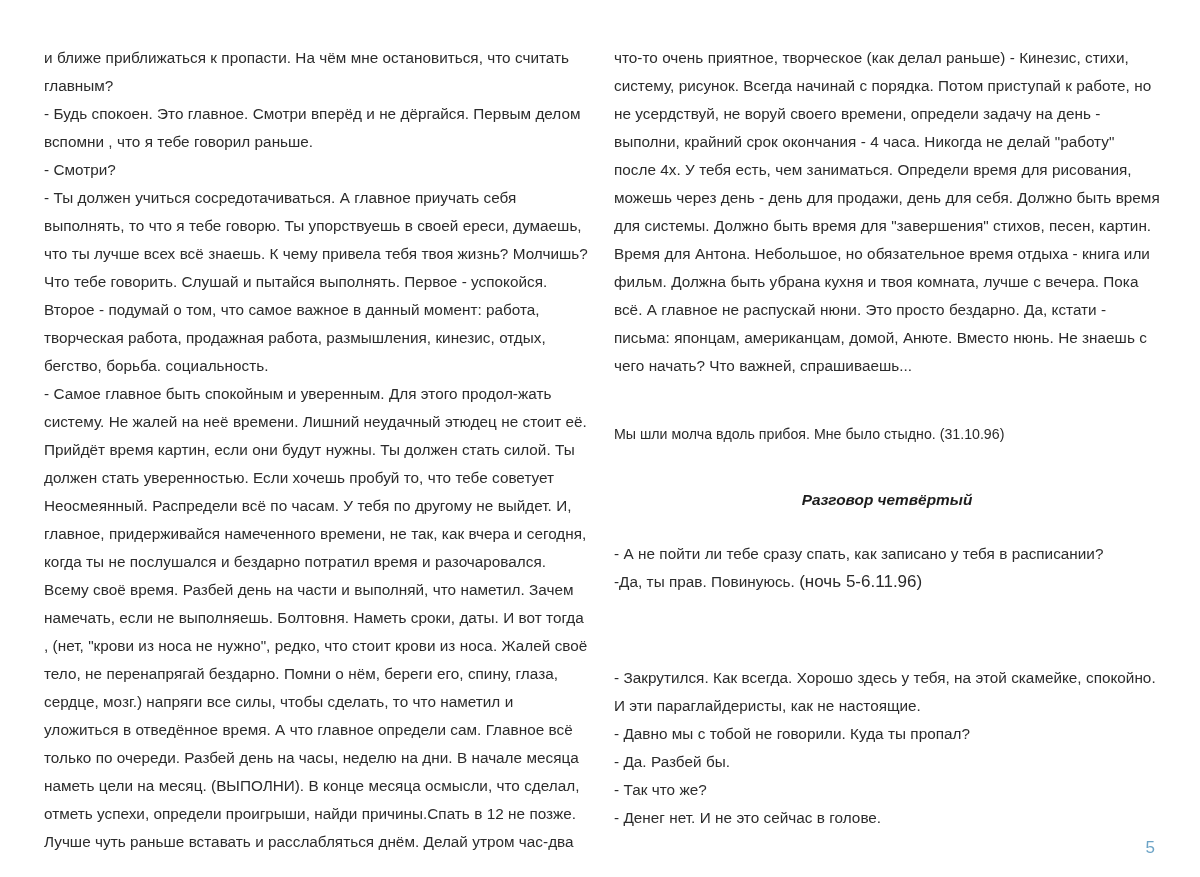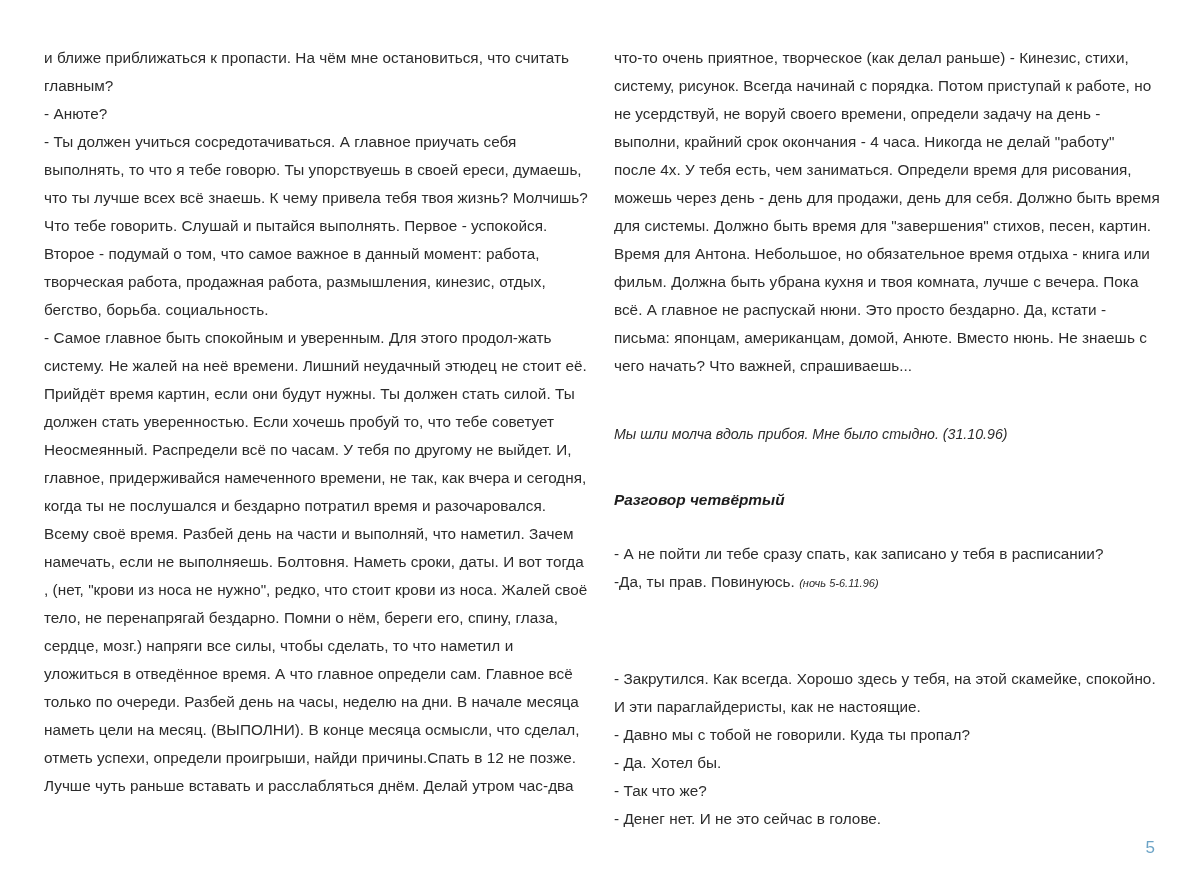--- a/index.html
+++ b/index.html
@@ -45,55 +45,55 @@
   }
   .para + .para {
     margin-top: 0;
   }
   .spacer-sm { height: 28px; }
   .spacer-md { height: 40px; }
   .italic-note {
     font-size: 14.2px;
     line-height: 28px;
     color: #2b2b2b;
-    font-style: italic;
     margin: 0;
   }
   .heading {
     font-size: 15.4px;
     line-height: 24px;
     color: #1d1d1d;
     font-weight: bold;
     font-style: italic;
     margin: 0;
+    text-align: center;
   }
   .inline-italic {
-    font-style: italic;
-    font-size: 11px;
+    font-size: 17px;
   }
   .page-number {
     position: absolute;
     right: 45px;
     bottom: 19px;
     font-size: 17px;
     line-height: 20px;
     color: #6ba3c6;
     font-family: "Liberation Sans", sans-serif;
   }
 </style>
 </head>
 <body>
 
 <div class="page">
 
   <div class="columns">
 
     <div class="col">
       <p class="para">и ближе приближаться к пропасти. На чём мне остановиться, что считать главным?</p>
-      <p class="para">- Анюте?</p>
+      <p class="para">- Будь спокоен. Это главное. Смотри вперёд и не дёргайся. Первым делом вспомни , что я тебе говорил раньше.</p>
+      <p class="para">- Смотри?</p>
       <p class="para">- Ты должен учиться сосредотачиваться. А главное приучать себя выполнять, то что я тебе говорю. Ты упорствуешь в своей ереси, думаешь, что ты лучше всех всё знаешь. К чему привела тебя твоя жизнь? Молчишь? Что тебе говорить. Слушай и пытайся выполнять. Первое - успокойся. Второе - подумай о том, что самое важное в данный момент: работа, творческая работа, продажная работа, размышления, кинезис, отдых, бегство, борьба. социальность.</p>
       <p class="para">- Самое главное быть спокойным и уверенным. Для этого продол-жать систему. Не жалей на неё времени. Лишний неудачный этюдец не стоит её. Прийдёт время картин, если они будут нужны. Ты должен стать силой. Ты должен стать уверенностью. Если хочешь пробуй то, что тебе советует Неосмеянный. Распредели всё по часам. У тебя по другому не выйдет. И, главное, придерживайся намеченного времени, не так, как вчера и сегодня, когда ты не послушался и бездарно потратил время и разочаровался. Всему своё время. Разбей день на части и выполняй, что наметил. Зачем намечать, если не выполняешь. Болтовня. Наметь сроки, даты. И вот тогда , (нет, "крови из носа не нужно", редко, что стоит крови из носа. Жалей своё тело, не перенапрягай бездарно. Помни о нём, береги его, спину, глаза, сердце, мозг.) напряги все силы, чтобы сделать, то что наметил и уложиться в отведённое время. А что главное определи сам. Главное всё только по очереди. Разбей день на часы, неделю на дни. В начале месяца наметь цели на месяц. (ВЫПОЛНИ). В конце месяца осмысли, что сделал, отметь успехи, определи проигрыши, найди причины.Спать в 12 не позже. Лучше чуть раньше вставать и расслабляться днём. Делай утром час-два</p>
     </div>
 
     <div class="col col-right">
       <p class="para">что-то очень приятное, творческое (как делал раньше) - Кинезис, стихи, систему, рисунок. Всегда начинай с порядка. Потом приступай к работе, но не усердствуй, не воруй своего времени, определи задачу на день - выполни, крайний срок окончания - 4 часа. Никогда не делай "работу" после 4х. У тебя есть, чем заниматься. Определи время для рисования, можешь через день - день для продажи, день для себя. Должно быть время для системы. Должно быть время для "завершения" стихов, песен, картин. Время для Антона. Небольшое, но обязательное время отдыха - книга или фильм. Должна быть убрана кухня и твоя комната, лучше с вечера. Пока всё. А главное не распускай нюни. Это просто бездарно. Да, кстати - письма: японцам, американцам, домой, Анюте. Вместо нюнь. Не знаешь с чего начать? Что важней, спрашиваешь...</p>
 
       <div class="spacer-md"></div>
 
       <p class="italic-note">Мы шли молча вдоль прибоя. Мне было стыдно. (31.10.96)</p>
@@ -107,21 +107,21 @@
       <p class="para">- А не пойти ли тебе сразу спать, как записано у тебя в расписании?</p>
       <p class="para"><span>-Да, ты прав. Повинуюсь. </span><span class="inline-italic">(ночь 5-6.11.96)</span></p>
 
       <div class="spacer-md"></div>
 
 
       <div class="spacer-sm"></div>
 
       <p class="para">- Закрутился. Как всегда. Хорошо здесь у тебя, на этой скамейке, спокойно. И эти параглайдеристы, как не настоящие.</p>
       <p class="para">- Давно мы с тобой не говорили. Куда ты пропал?</p>
-      <p class="para">- Да. Хотел бы.</p>
+      <p class="para">- Да. Разбей бы.</p>
       <p class="para">- Так что же?</p>
       <p class="para">- Денег нет. И не это сейчас в голове.</p>
 
     </div>
 
   </div>
 
   <div class="page-number">5</div>
 
 </div>

